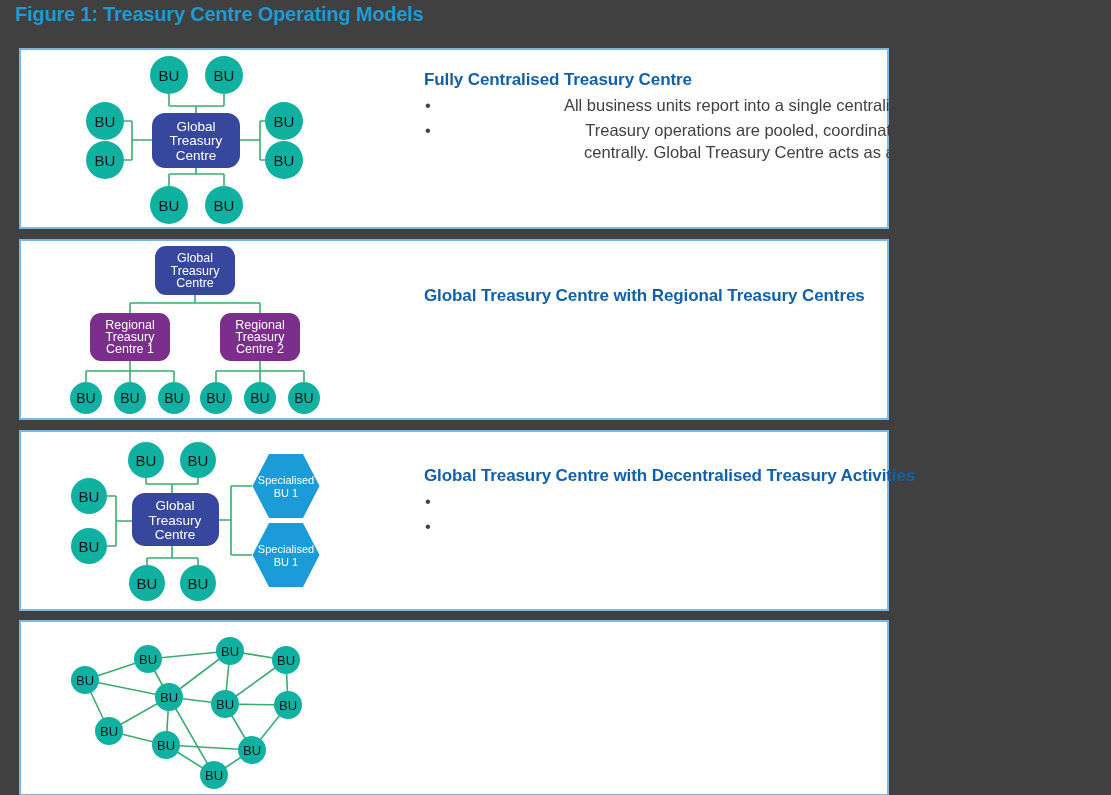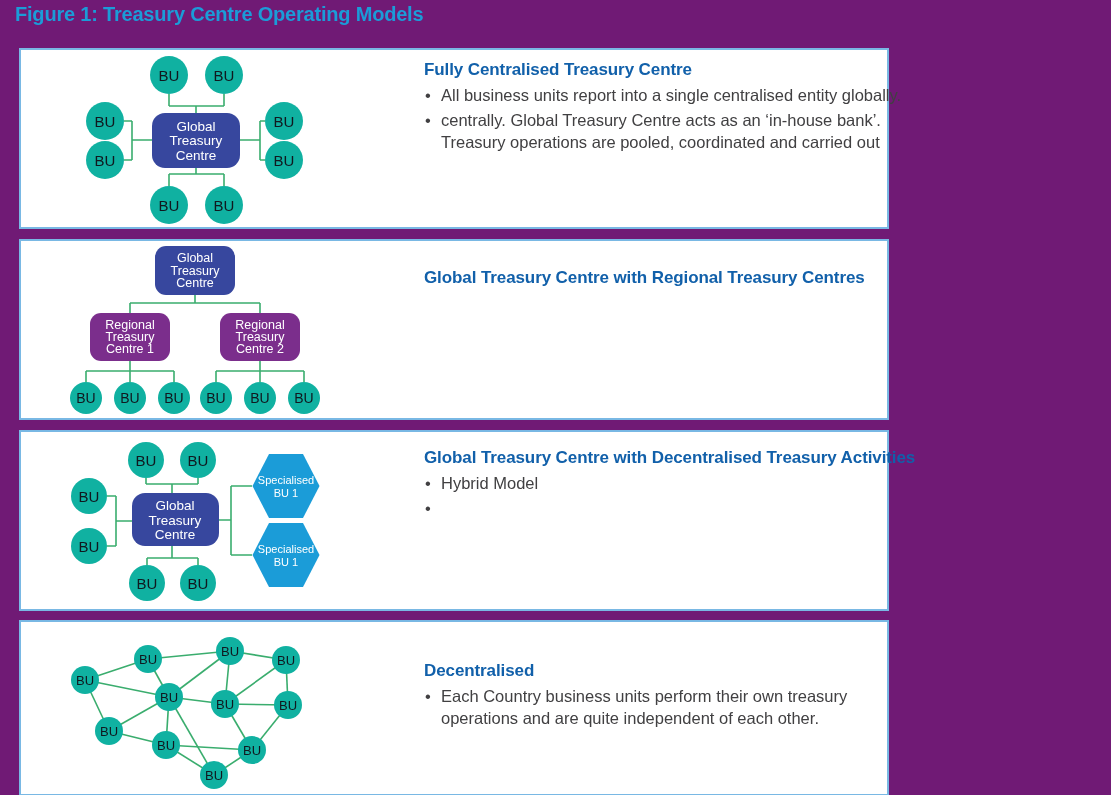--- a/index.html
+++ b/index.html
@@ -1,16 +1,16 @@
 <!DOCTYPE html>
 <html style="--c-title-blue: #1b9cd8; --c-heading-blue: #1160aa; --c-body-text: #414042; --c-panel-border: #79b8e4; --c-bottom-rule: #2e7fc1; --c-bu-teal: #10b1a1; --c-bu-text: #10181f; --c-gtc-box-blue: #37479e; --c-regional-purple: #7b2e8c; --c-hex-blue: #1b9cd8; --c-connector-green: #3aad6e; --c-node-text-white: #ffffff;"><head>
 <meta charset="utf-8">
 <style>
   html,body{margin:0;padding:0;background:#fff;}
-  .page{position:relative;width:1111px;height:795px;background:#701a75;overflow:hidden;
+  .page{position:relative;width:1111px;height:795px;background:#404040;overflow:hidden;
         font-family:"Liberation Sans",sans-serif;}
   .fig-title{position:absolute;left:15px;top:3px;margin:0;font-size:20px;font-weight:bold;
         letter-spacing:-0.2px;color:var(--c-title-blue,#1b9cd8);}
   .panels{position:absolute;left:19px;top:42px;width:870px;margin-top:6px;}
   .panel{box-sizing:border-box;height:181px;border:2px solid var(--c-panel-border,#79b8e4);
         background:#fff;position:relative;margin-bottom:10px;}
   .panel:nth-of-type(3){margin-bottom:9px;}
   .panel:nth-of-type(4){height:176px;margin-bottom:0;}
   .bottom-rule{height:3px;background:var(--c-bottom-rule,#2e7fc1);margin-top:0px;}
   .diagram{position:absolute;left:0;top:0;}
@@ -18,24 +18,24 @@
   .ln{stroke:var(--c-connector-green,#3aad6e);stroke-width:1.6;fill:none;}
   .bu{fill:var(--c-bu-teal,#10b1a1);}
   .bu-t{fill:var(--c-bu-text,#10181f);text-anchor:middle;dominant-baseline:central;}
   .f15{font-size:15px;} .f14{font-size:14px;} .f13{font-size:13px;}
   .box-b{fill:var(--c-gtc-box-blue,#37479e);}
   .box-p{fill:var(--c-regional-purple,#7b2e8c);}
   .hex{fill:var(--c-hex-blue,#1b9cd8);}
   .wt{fill:var(--c-node-text-white,#fff);text-anchor:middle;dominant-baseline:central;}
   .s135{font-size:13.5px;} .s125{font-size:12.5px;} .s11{font-size:11px;}
   .panel-text{margin-left:403px;width:600px;}
-  .pt1{padding-top:10px;} .pt2{padding-top:27px;} .pt3{padding-top:16px;} .pt4{padding-top:39px;}
+  .pt1{padding-top:20px;} .pt2{padding-top:45px;} .pt3{padding-top:34px;} .pt4{padding-top:39px;}
   .panel-text h2{margin:0 0 5px 0;font-size:17px;font-weight:bold;
         color:var(--c-heading-blue,#1160aa);letter-spacing:-0.1px;}
-  .panel-text ul{margin:0;padding:0;list-style:none;}
+  .panel-text ul{margin:0;padding:0;list-style:none;text-align:right;}
   .panel-text li{position:relative;padding-left:17px;margin:0 0 3px 0;
         color:var(--c-body-text,#414042);font-size:16.5px;line-height:1.32;}
   .panel-text li::before{content:"\2022";position:absolute;left:1px;top:0;
         color:var(--c-body-text,#414042);}
 </style>
 </head>
 <body>
 
 <div class="page">
   <h1 class="fig-title">Figure 1: Treasury Centre Operating Models</h1>
@@ -75,22 +75,22 @@
           <text class="wt s135" x="175" y="105">Centre</text>
         </g>
       </svg>
       <div class="panel-text pt1">
         <h2>Fully Centralised Treasury Centre</h2>
         <ul>
           <li>
             <div>All business units report into a single centralised entity globally.</div>
           </li>
           <li>
+            <div>Treasury operations are pooled, coordinated and carried out</div>
             <div>centrally. Global Treasury Centre acts as an ‘in-house bank’.</div>
-            <div>Treasury operations are pooled, coordinated and carried out</div>
           </li>
         </ul>
       </div>
     </section>
 
     <section class="panel">
       <svg class="diagram" width="420" height="177" viewBox="0 0 420 177">
         <g>
           <path class="ln" d="M174,54 V62 M109,62 H239 M109,62 V72 M239,62 V72"></path>
           <path class="ln" d="M109,120 V130 M65,130 H153 M65,130 V141 M109,130 V141 M153,130 V141"></path>
@@ -230,26 +230,17 @@
           <text class="bu-t f13" x="265" y="38">BU</text>
           <text class="bu-t f13" x="148" y="75">BU</text>
           <text class="bu-t f13" x="204" y="82">BU</text>
           <text class="bu-t f13" x="267" y="83">BU</text>
           <text class="bu-t f13" x="88" y="109">BU</text>
           <text class="bu-t f13" x="145" y="123">BU</text>
           <text class="bu-t f13" x="231" y="128">BU</text>
           <text class="bu-t f13" x="193" y="153">BU</text>
         </g>
       </svg>
-      <div class="panel-text pt4">
-        <h2>Decentralised</h2>
-        <ul>
-          <li>
-            <div>Each Country business units perform their own treasury</div>
-            <div>operations and are quite independent of each other.</div>
-          </li>
-        </ul>
-      </div>
     </section>
 
     <div class="bottom-rule"></div>
   </div>
 </div>
 
 </body></html>

